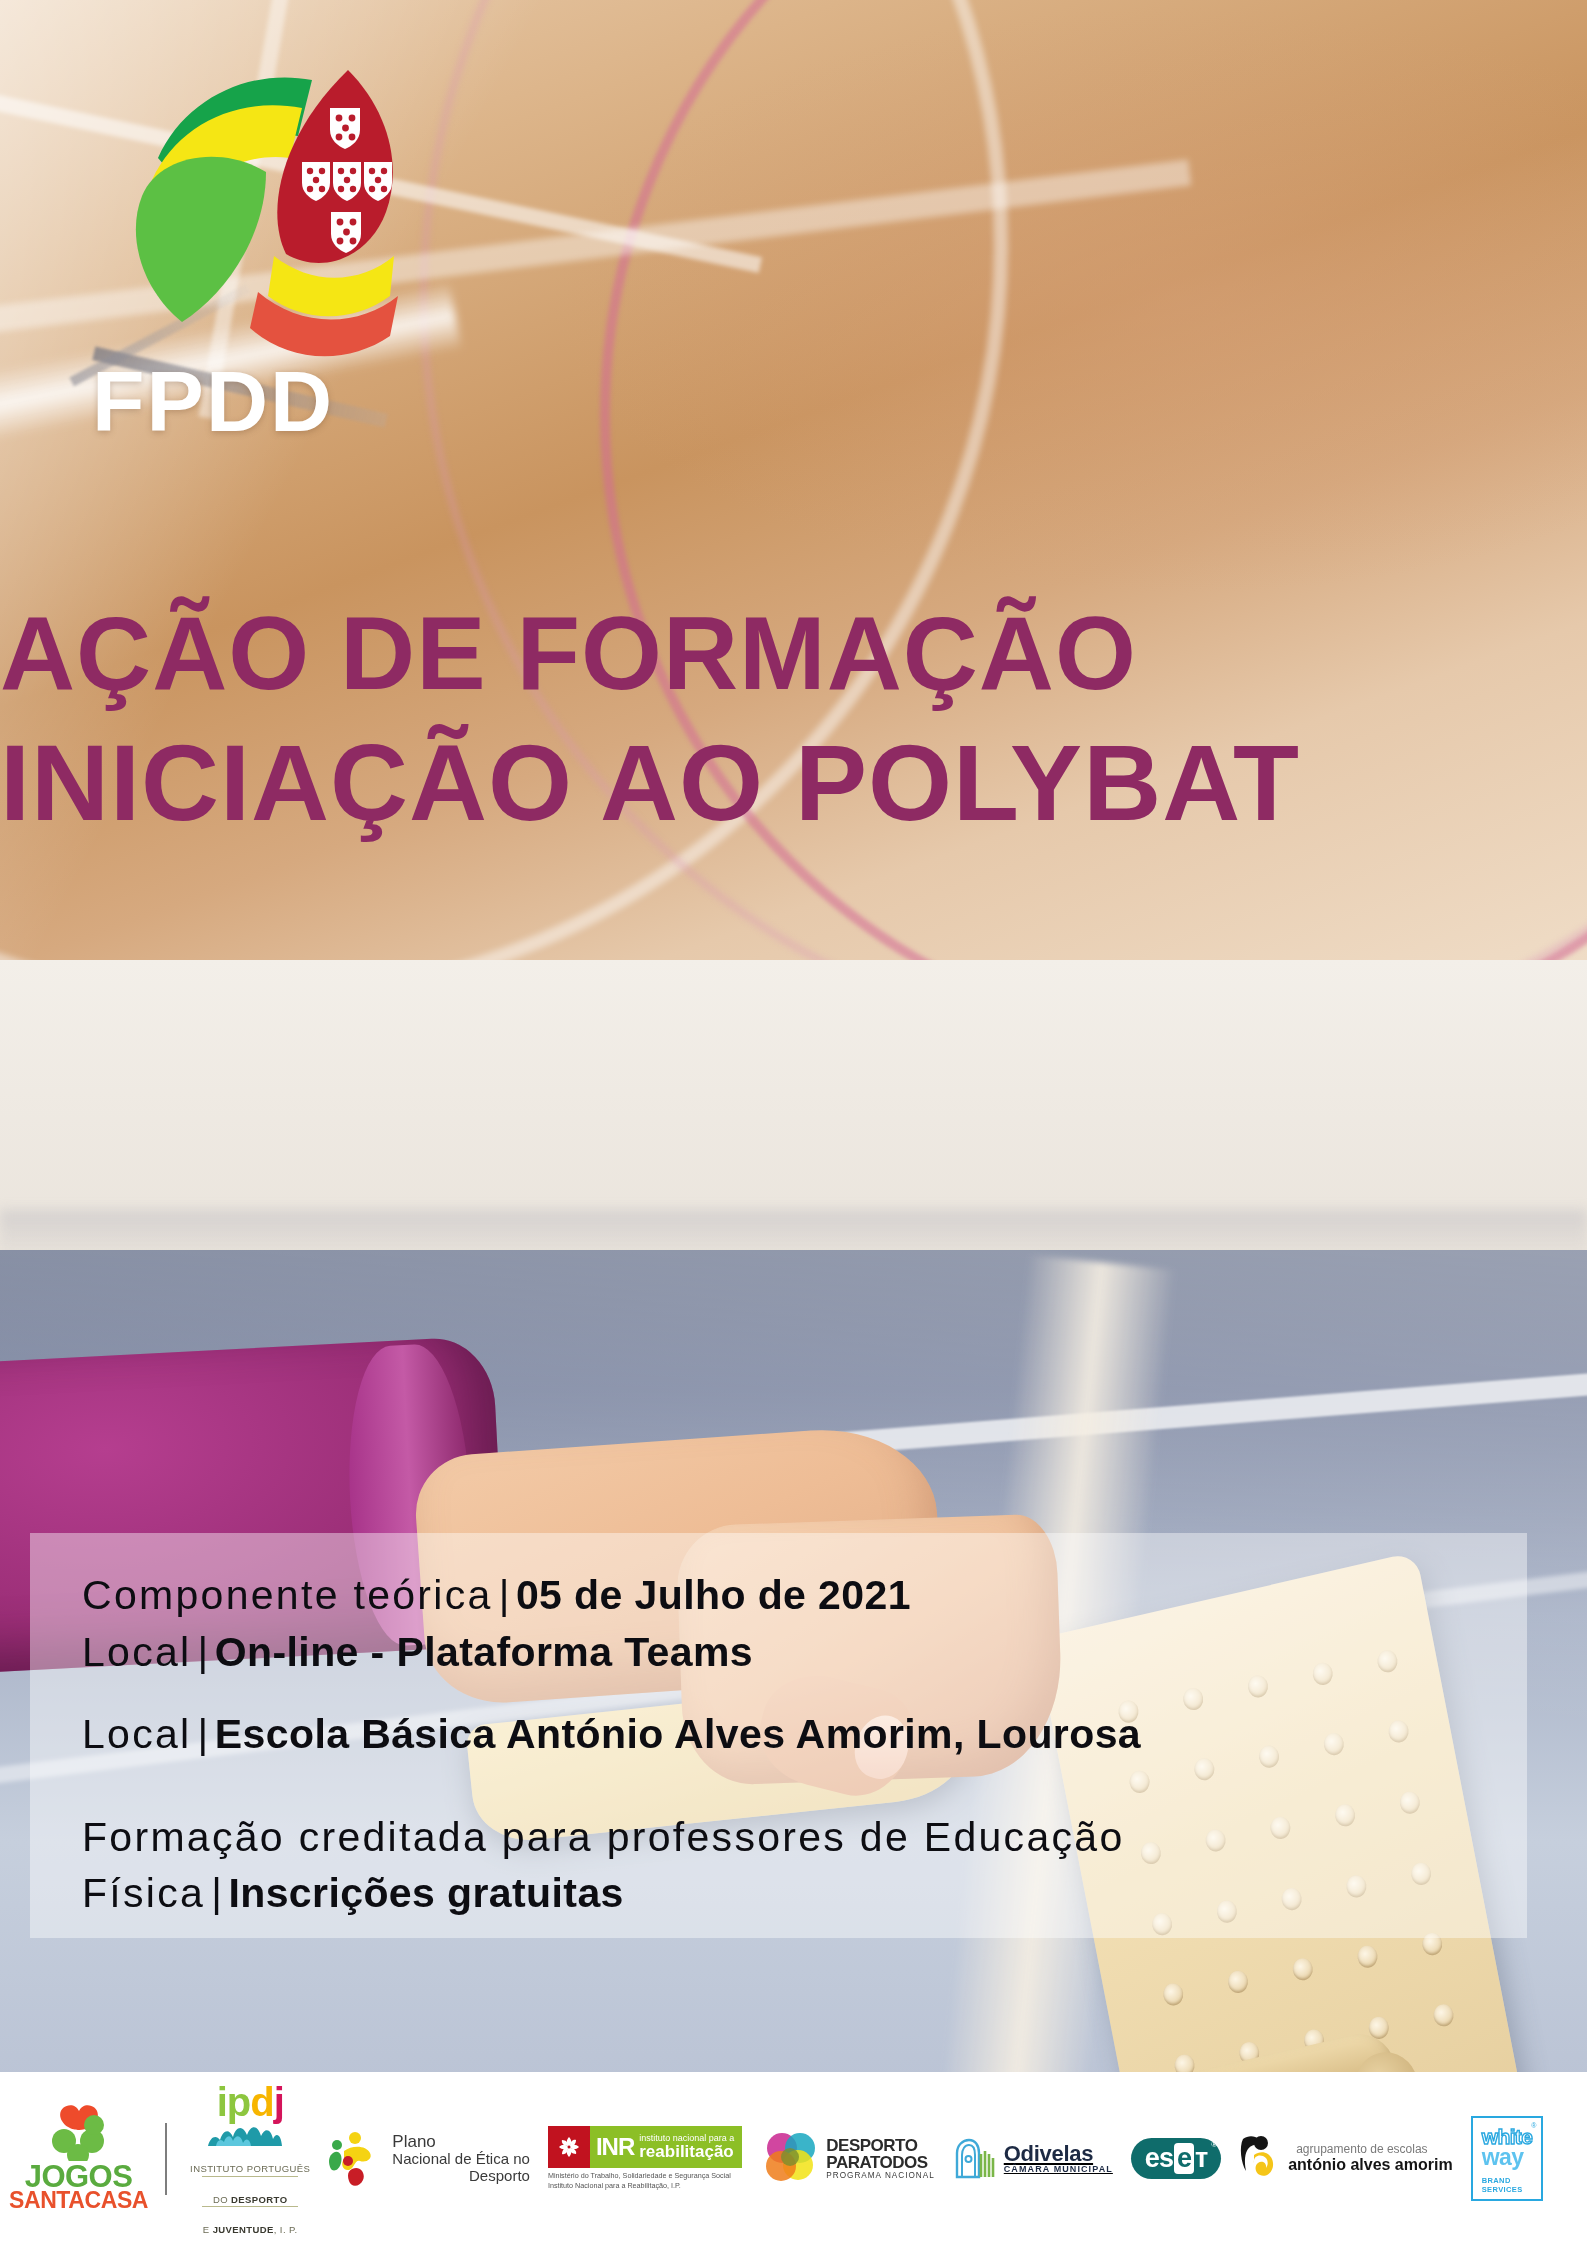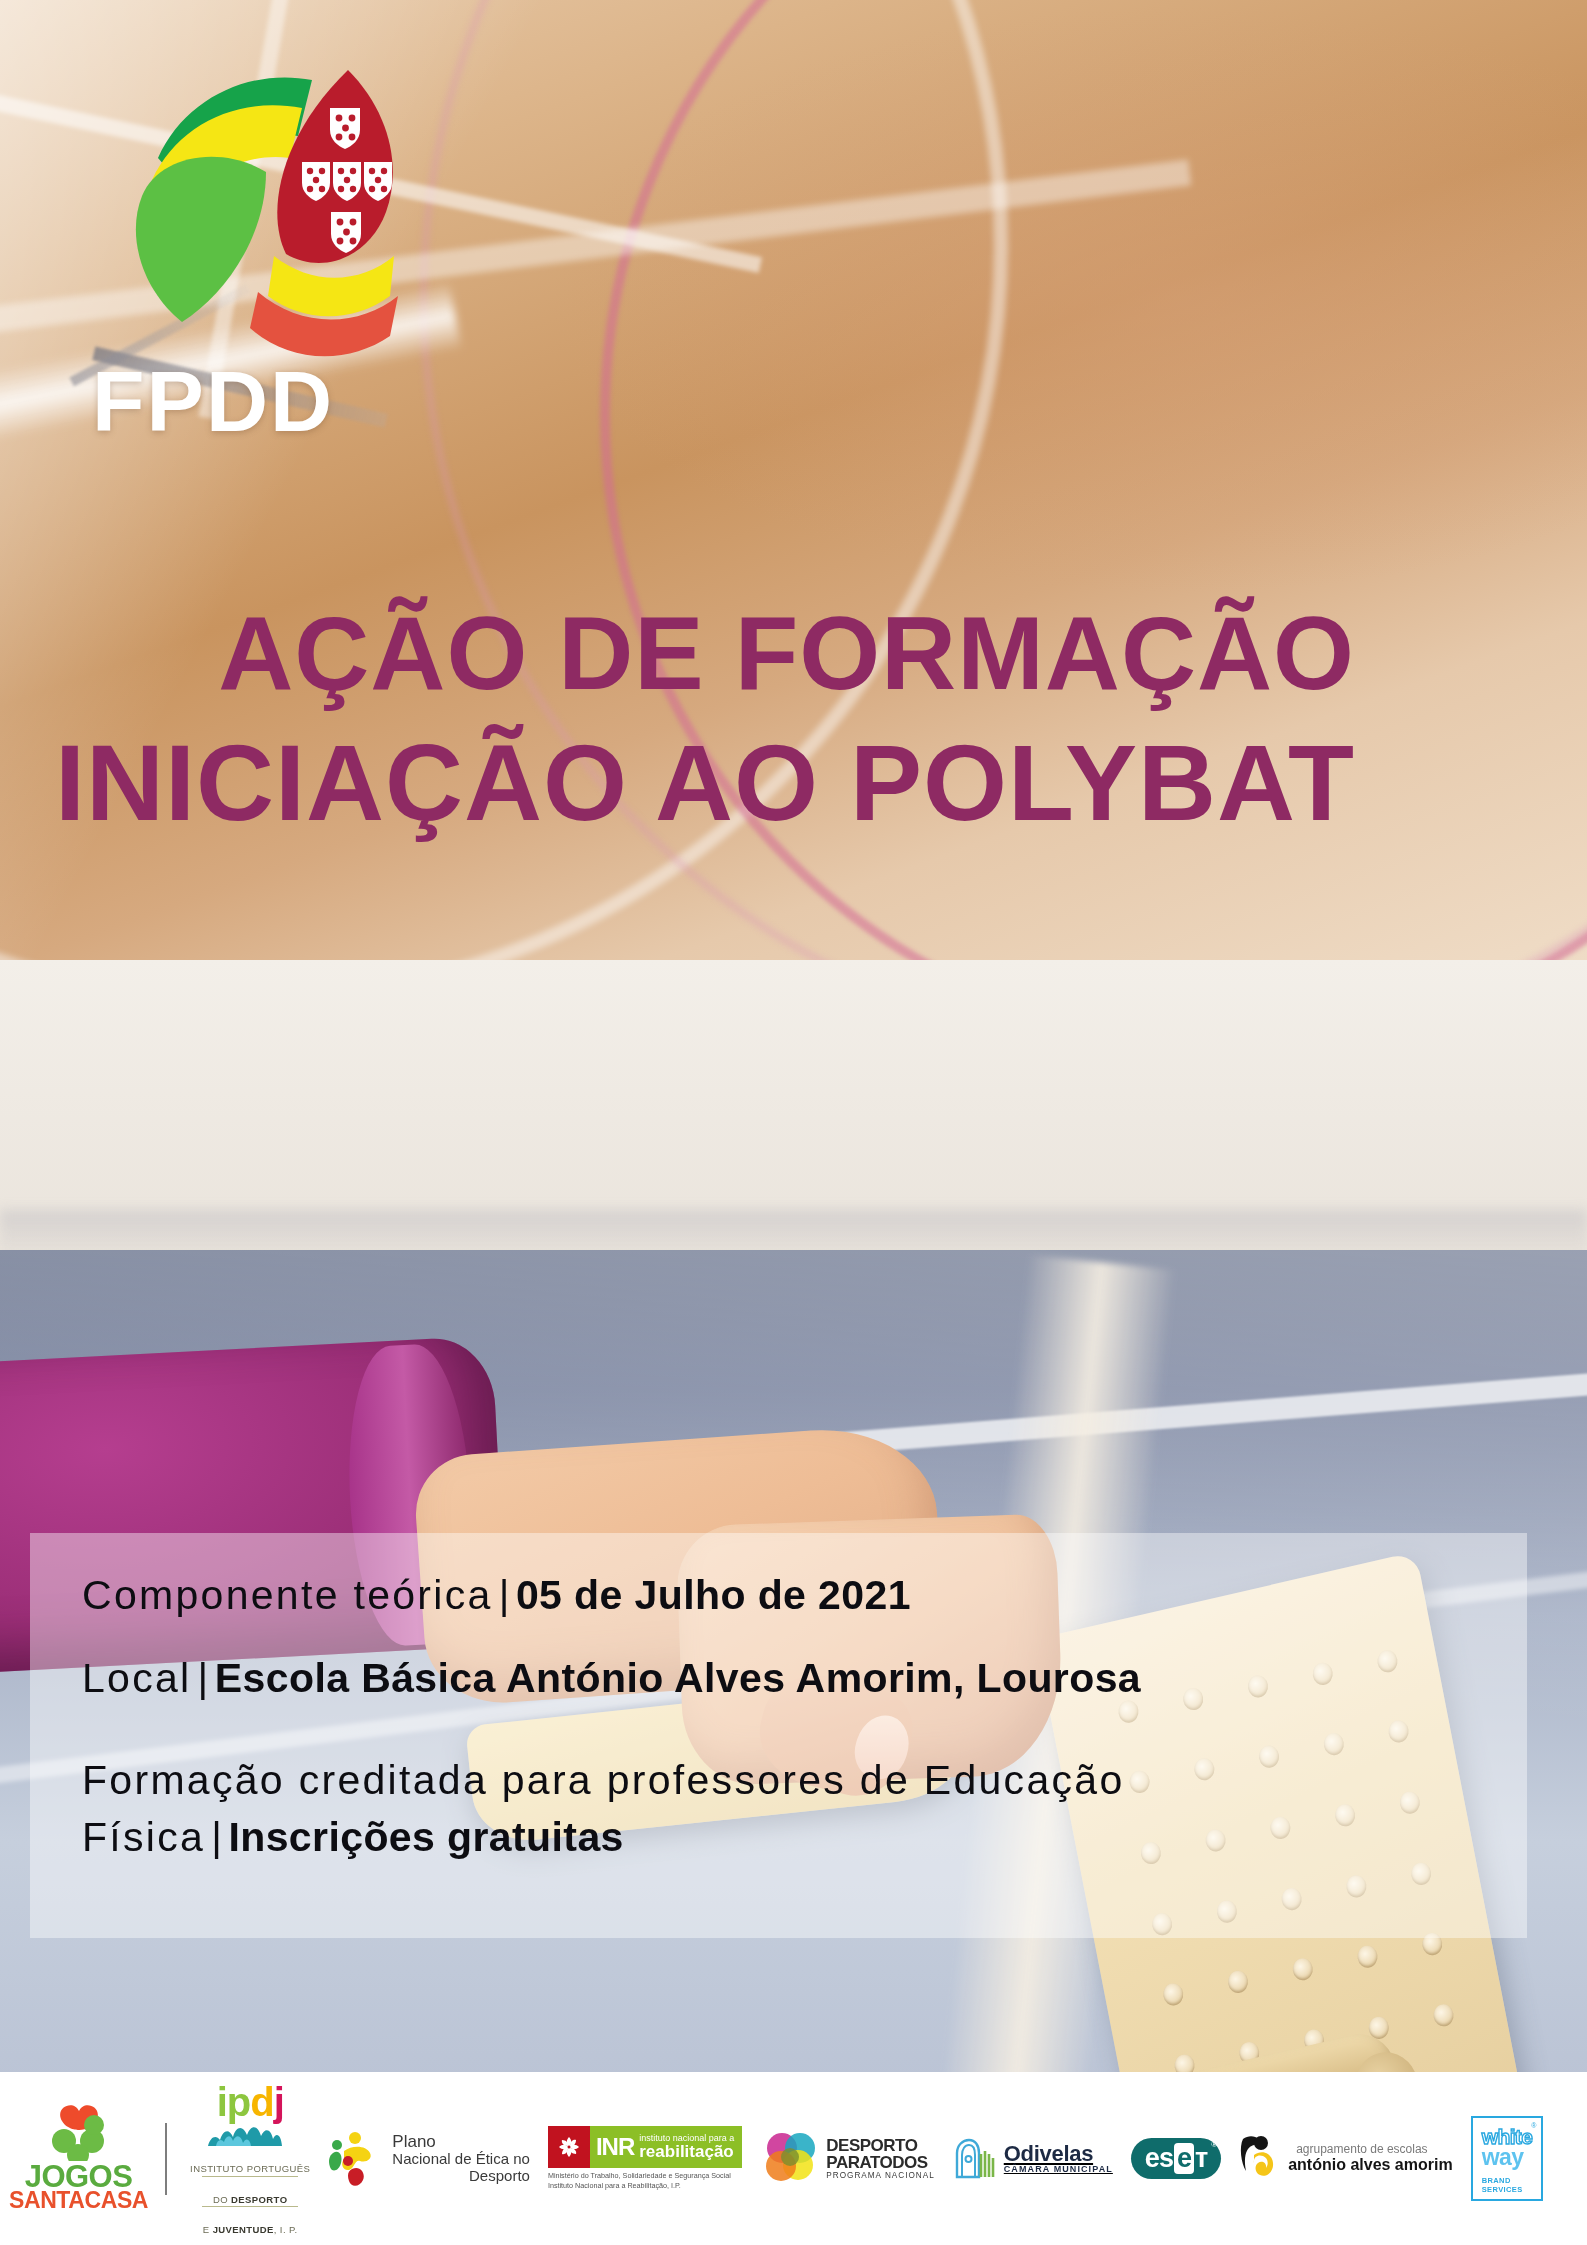--- a/index.html
+++ b/index.html
@@ -61,21 +61,21 @@
   .logo-block{position:absolute;left:90px;top:40px;width:330px;height:330px;}
   .logo-svg{width:100%;height:100%;display:block;}
   .fpdd-word{
     position:absolute;left:92px;top:358px;
     font-size:86px;font-weight:bold;letter-spacing:2px;color:#ffffff;
     font-family:"Liberation Sans", sans-serif;line-height:1;
     text-shadow:0 2px 6px rgba(120,80,50,.35);
   }
 
   
-  .title-wrap{position:absolute;left:0;top:590px;width:1355px;text-align:right;}
+  .title-wrap{position:absolute;left:0;top:590px;width:1355px;text-align:left;}
   .title-line{
     color:#8e2a63;font-weight:bold;
     font-family:"Liberation Sans", sans-serif;
     font-size:104px;line-height:1.22;
     letter-spacing:1px;
     white-space:nowrap;
   }
   .title-line.l2{font-size:108px;}
 
   
@@ -448,20 +448,23 @@
     <div class="thumb"></div>
     <div class="nail"></div>
   </div>
 
   <div class="infobox">
 
     <div class="info-line">
       <span class="lbl">Componente teórica</span><span class="sep">|</span><span class="val">05 de Julho de 2021</span>
     </div>
 
+    <div class="info-line">
+      <span class="lbl">Local</span><span class="sep">|</span><span class="val">On-line - Plataforma Teams</span>
+    </div>
 
     <div class="info-gap"></div>
 
 
     <div class="info-line">
       <span class="lbl">Local</span><span class="sep">|</span><span class="val">Escola Básica António Alves Amorim, Lourosa</span>
     </div>
 
     <div class="info-gap-lg"></div>
 

